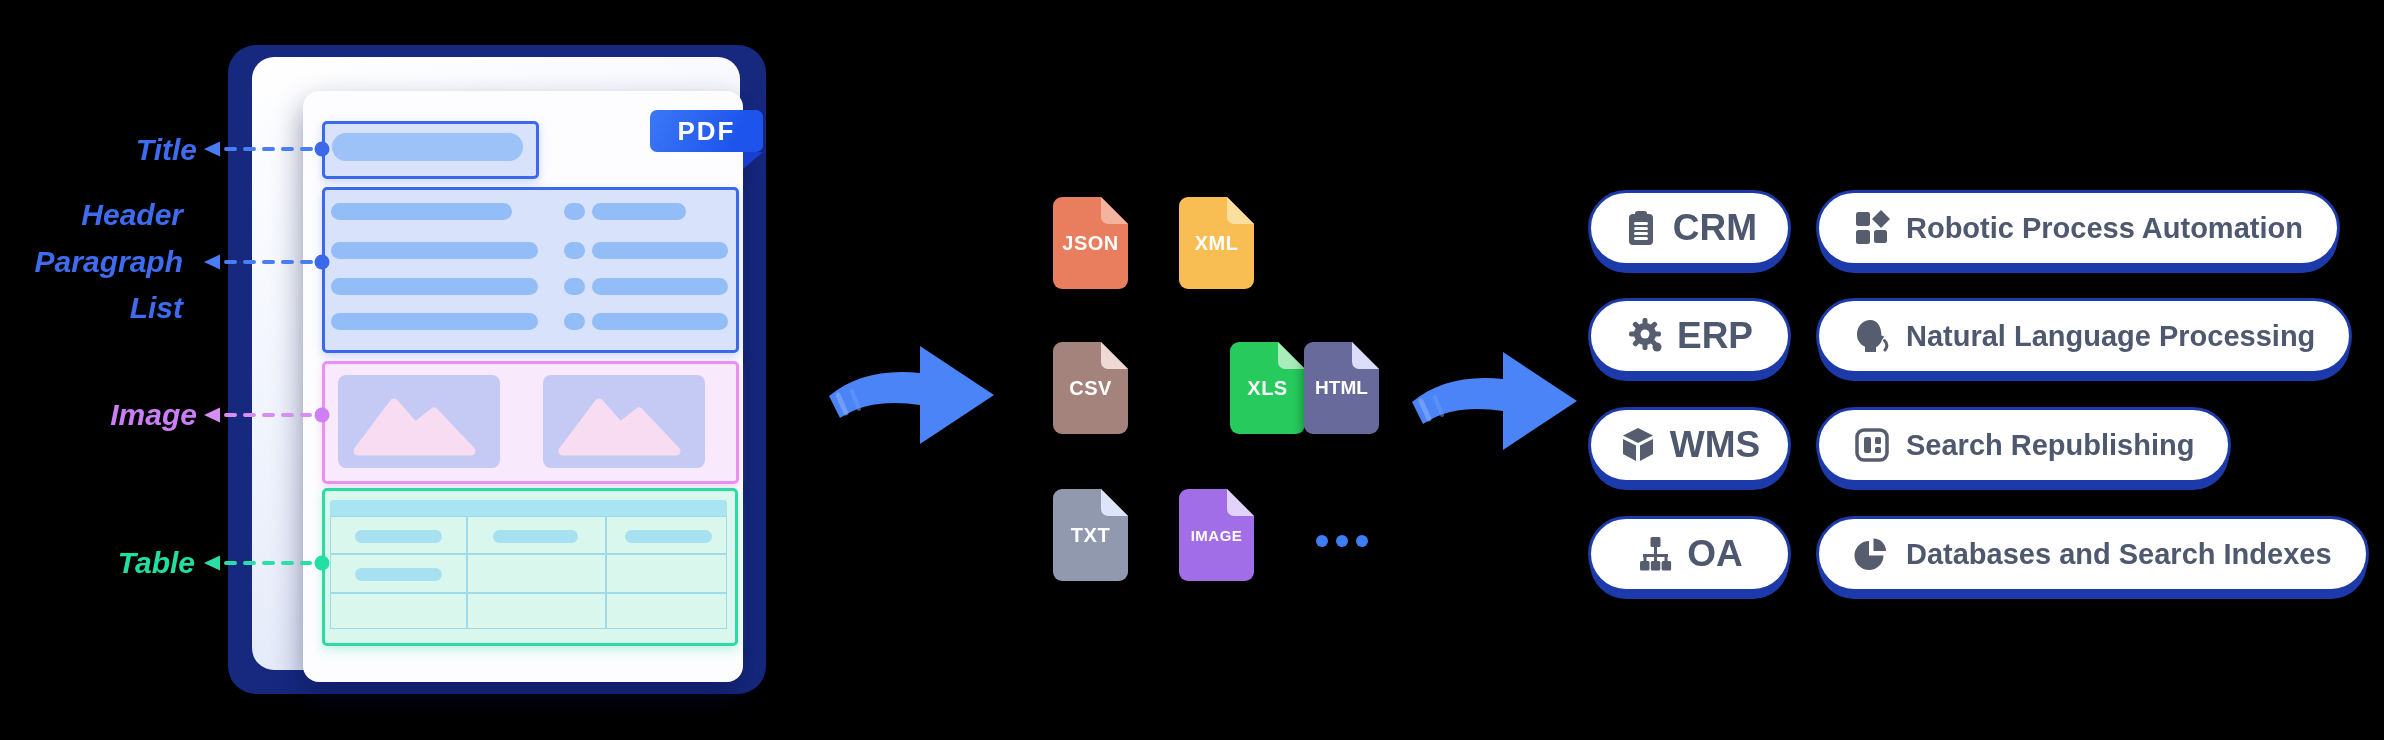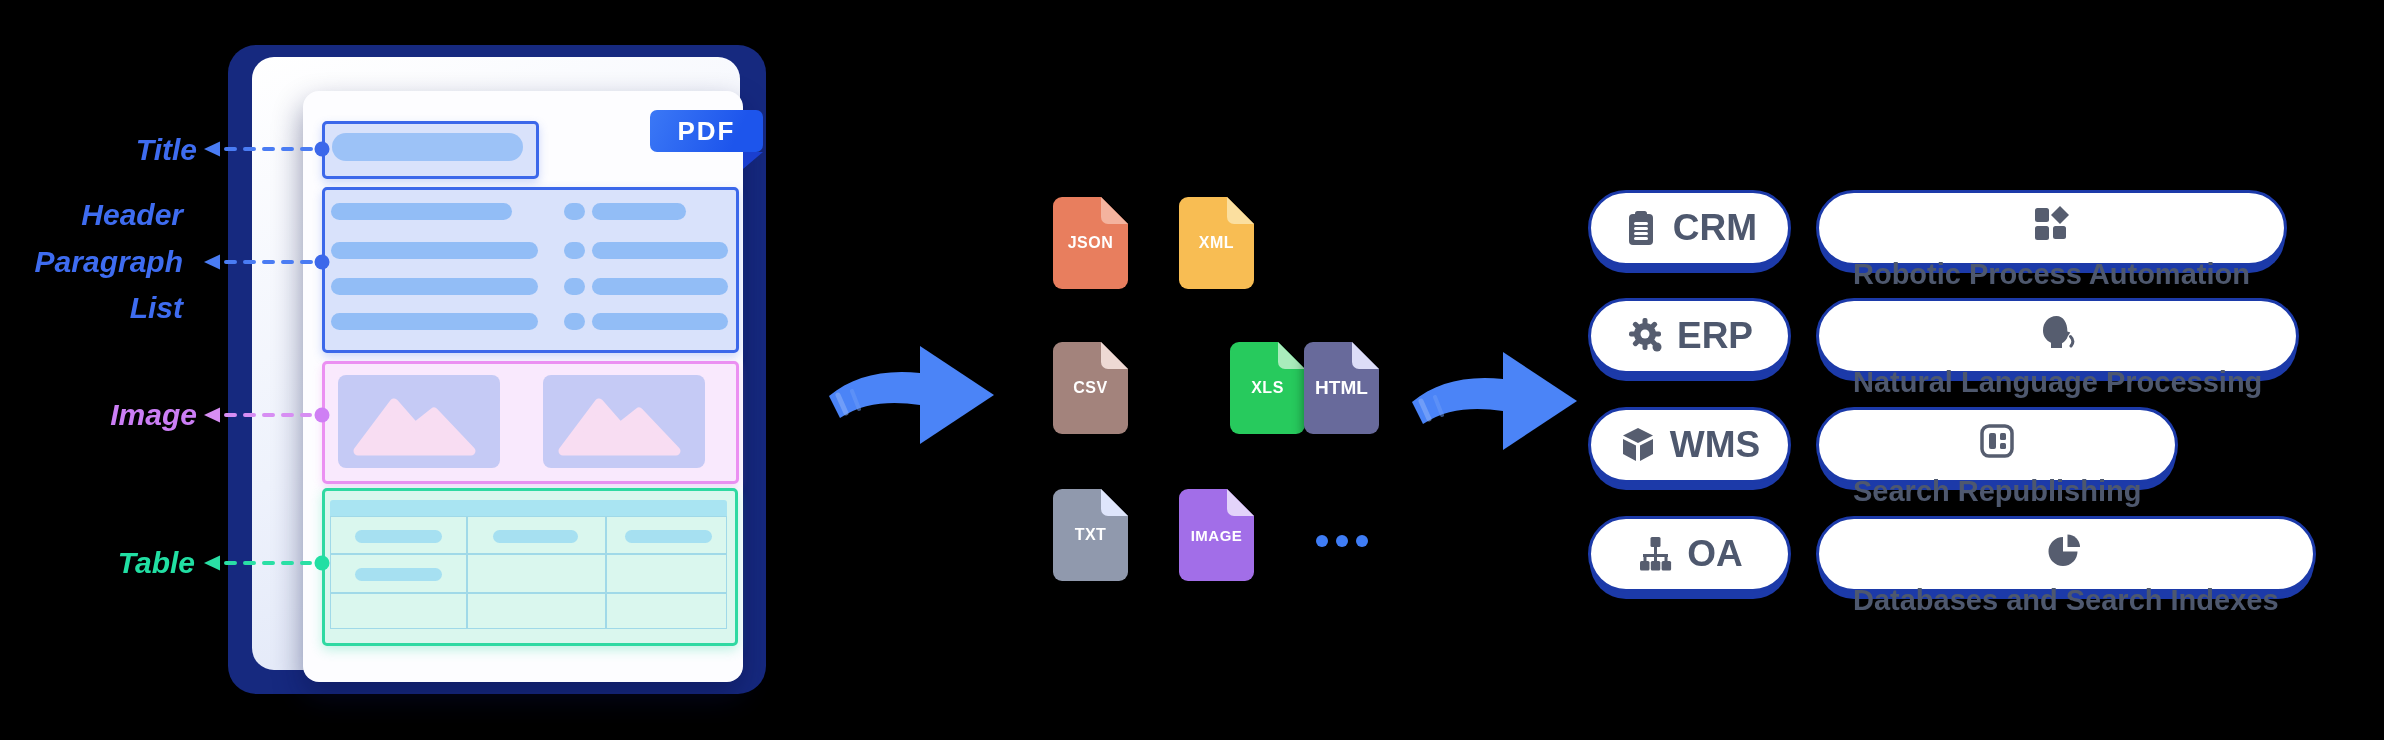--- a/index.html
+++ b/index.html
@@ -47,38 +47,38 @@
   .lbl-green{color:#21dfa3;}
 
   
   .file-icon{position:absolute;width:75px;height:92px;border-radius:9px;box-shadow:0 8px 12px rgba(0,0,0,.45);}
   .file-icon .fold{position:absolute;top:0;right:0;width:27px;height:27px;}
   .file-icon .fold::before{content:'';position:absolute;inset:0;background:#000;
       clip-path:polygon(0 0,100% 0,100% 100%);}
   .file-icon .fold::after{content:'';position:absolute;inset:0;background:var(--fold);
       clip-path:polygon(0 0,100% 100%,0 100%);border-bottom-left-radius:7px;}
   .ficon-label{position:absolute;inset:0;display:flex;align-items:center;justify-content:center;
-      color:#fff;font-weight:700;font-size:16px;letter-spacing:.5px;}
+      color:#fff;font-weight:700;font-size:20px;letter-spacing:.5px;}
   .f-json{left:1053px;top:197px;background:#e87e5e;--fold:#f4b39e;}
   .f-xml{left:1179px;top:197px;background:#f8bd53;text-decoration:underline;--fold:#fbdf9f;}
   .f-csv{left:1053px;top:342px;background:#a3837c;--fold:#eed9d4;}
   .f-xls{left:1230px;top:342px;background:#27ca5d;--fold:#a9ecbc;}
   .f-html{left:1304px;top:342px;background:#686a9b;--fold:#dcddf8;}
   .f-html .ficon-label{font-size:19px;letter-spacing:0;}
   .f-txt{left:1053px;top:489px;background:#9099ad;--fold:#dee5fb;}
   .f-image{left:1179px;top:489px;background:#a26ee8;--fold:#e3d3fa;}
   .f-image .ficon-label{font-size:15px;}
   .dot3{position:absolute;width:12px;height:12px;border-radius:50%;background:#3f7df6;top:535px;}
 
   
   .pill{position:absolute;display:flex;align-items:center;background:#fff;height:76px;
         border:3px solid #1c3aa9;border-radius:39px;box-sizing:border-box;
         box-shadow:0 9px 0 -2px #1c3aa9;color:#4e586e;font-weight:700;white-space:nowrap;}
   .pill.small{width:203px;justify-content:center;gap:13px;font-size:37px;}
-  .pill.large{padding:12px 34px;gap:15px;font-size:29px;flex-direction:column;}
+  .pill.large{padding:12px 34px;gap:15px;font-size:29px;}
   .p-crm{left:1588px;top:190px;} .p-rpa{left:1816px;top:190px;}
   .p-erp{left:1588px;top:298px;} .p-nlp{left:1816px;top:298px;}
   .p-wms{left:1588px;top:407px;} .p-cr{left:1816px;top:407px;}
   .p-oa{left:1588px;top:516px;}  .p-dsi{left:1816px;top:516px;}
   .app-ic{width:38px;height:38px;flex:0 0 38px;}
 
   svg.overlay{position:absolute;left:0;top:0;pointer-events:none;}
 </style>
 </head>
 <body>

